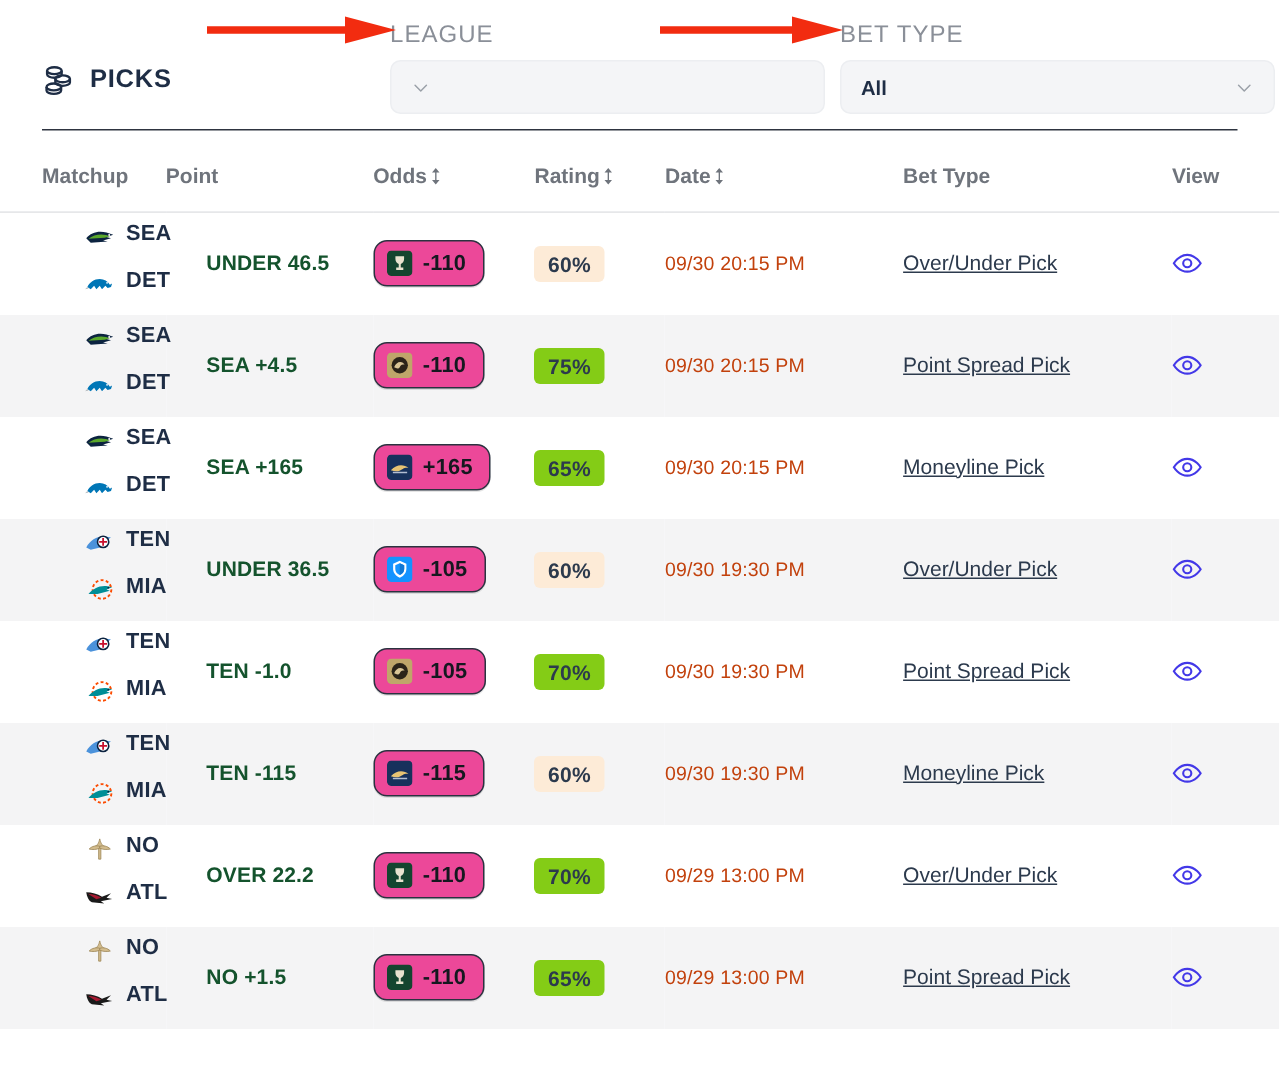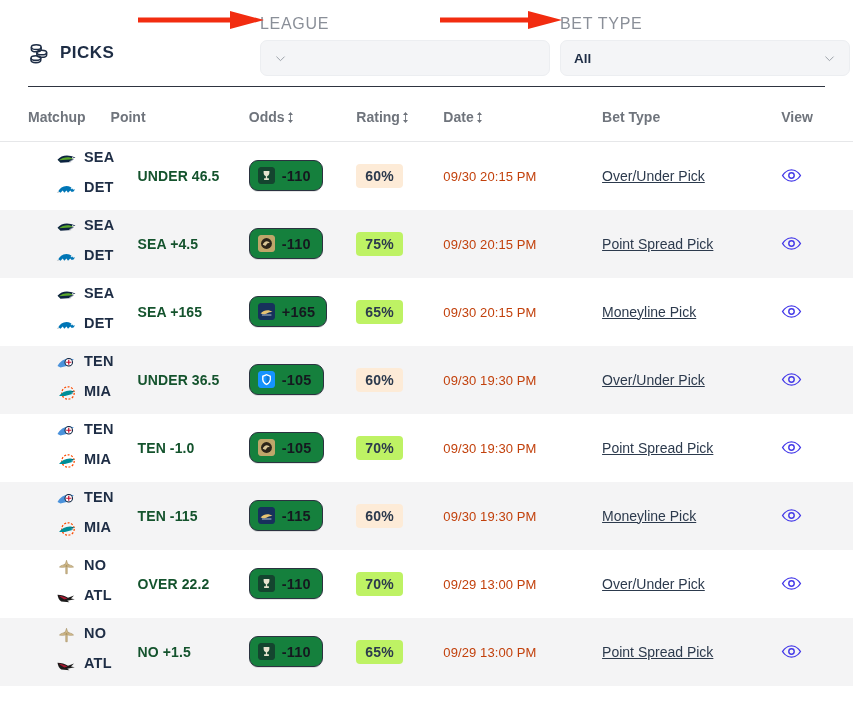--- a/index.html
+++ b/index.html
@@ -113,39 +113,39 @@
   .team-row { display: flex; gap: 7px; line-height: 1; }
   .team-row + .team-row { margin-top: 9px; }
   .team-abbr { font-size: 14.5px; font-weight: 700; color: #1e2d45; letter-spacing: .2px;}
 
   .pick-text { font-size: 14px; font-weight: 700; color: #14532d; letter-spacing: .1px; margin-left: 27px; }
 
   .odds-chip {
     display: inline-flex;
     align-items: center;
     gap: 7px;
-    background: #15803d;
+    background: #ec4899;
     border: 1.5px solid #2b3240;
     border-radius: 9px;
     padding: 6px 11px 6px 8px;
     box-shadow: 0 1px 0 rgba(0,0,0,0.10);
   }
   .book-logo { width: 17px; height: 17px; border-radius: 3px; display:block; flex:0 0 auto; }
   .odds-val { font-size: 14.5px; font-weight: 700; color: #15181f; letter-spacing: .2px;}
 
   .rate-pill {
     display: inline-block;
     font-size: 14px;
     font-weight: 700;
     padding: 4px 9px;
     border-radius: 4px;
     letter-spacing: .2px;
   }
   .rate-warm { background: #fdebd7; color: #2c3a4d; }
-  .rate-good { background: #bef264; color: #2c3a4d; }
+  .rate-good { background: #84cc16; color: #2c3a4d; }
 
   .date-text { font-size: 13px; color: #c2410c; letter-spacing: .1px; text-align: right;}
   .bet-text  { font-size: 14px; color: #2c3a4d; text-decoration: underline; }
 
   .eye-btn { background:none; border:none; padding:0; cursor:pointer; display:block; }
   .eye-ico { width: 21px; height: 21px; display:block; }
 </style>
 </head>
 <body>
 

